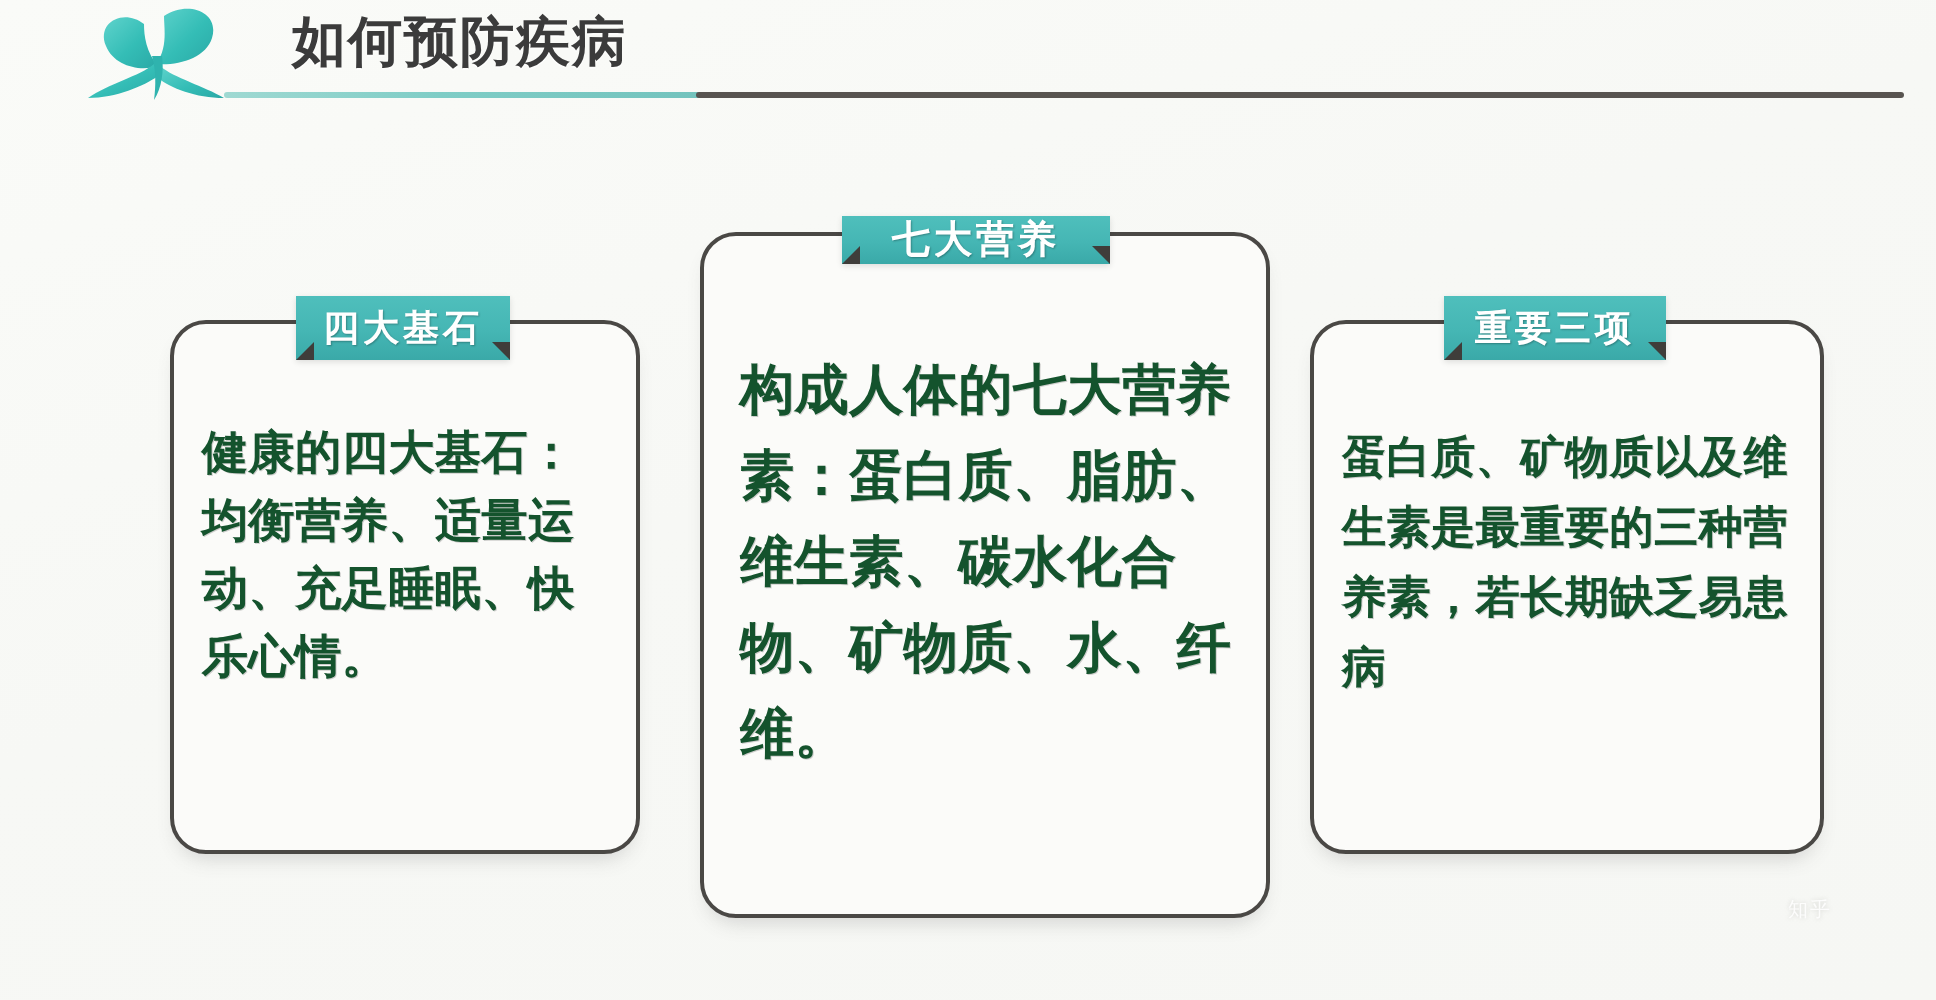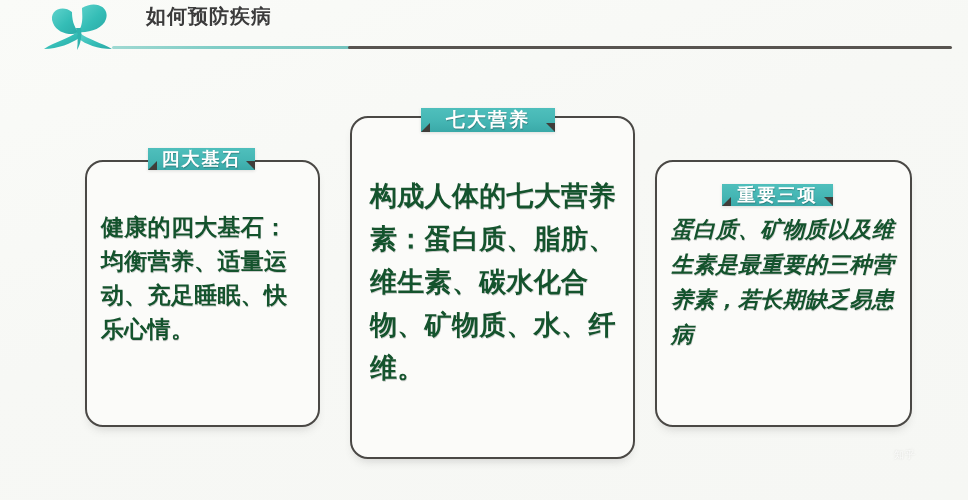--- a/index.html
+++ b/index.html
@@ -36,21 +36,21 @@
     top: 2px;
     width: 96px;
     height: 52px;
   }
   .logo svg { display: block; width: 96px; height: 52px; }
 
   .header-title {
     position: absolute;
     left: 146px;
     top: 3px;
-    font-size: 20px;
+    font-size: 27px;
     font-weight: bold;
     letter-spacing: 1px;
     color: #3b3b3b;
     white-space: nowrap;
     text-shadow: 0 1px 0 rgba(255,255,255,0.6);
   }
 
   .rule-teal {
     position: absolute;
     left: 112px;
@@ -119,35 +119,34 @@
     line-height: 43px;
     letter-spacing: 0.3px;
   }
 
   
   #card-important {
     left: 655px;
     top: 160px;
     width: 253px;
     height: 263px;
-    font-style: italic;
   }
   #card-important .card-body {
     top: 50px;
     left: 14px;
     right: 10px;
     font-size: 22px;
     line-height: 35px;
     letter-spacing: 0.3px;
   }
 
   
   .badge {
     position: absolute;
-    height: 22px;
+    height: 32px;
     background: linear-gradient(180deg, #4fbfbc 0%, #45b6b4 55%, #3aa9a8 100%);
     color: #ffffff;
     font-size: 18px;
     font-weight: bold;
     letter-spacing: 2px;
     display: flex;
     align-items: center;
     justify-content: center;
     text-shadow: 0.5px 0.5px 1px rgba(0,0,0,0.28);
     box-shadow: 0 1px 3px rgba(0,0,0,0.12);
@@ -181,21 +180,20 @@
     left: 421px;
     top: 108px;
     width: 134px;
     height: 24px;
     font-size: 19px;
   }
   #badge-important {
     left: 722px;
     top: 148px;
     width: 111px;
-    margin-top: 36px;
   }
 
   
   .watermark {
     position: absolute;
     right: 48px;
     bottom: 22px;
     font-size: 12px;
     color: rgba(255,255,255,0.92);
     letter-spacing: 1px;

